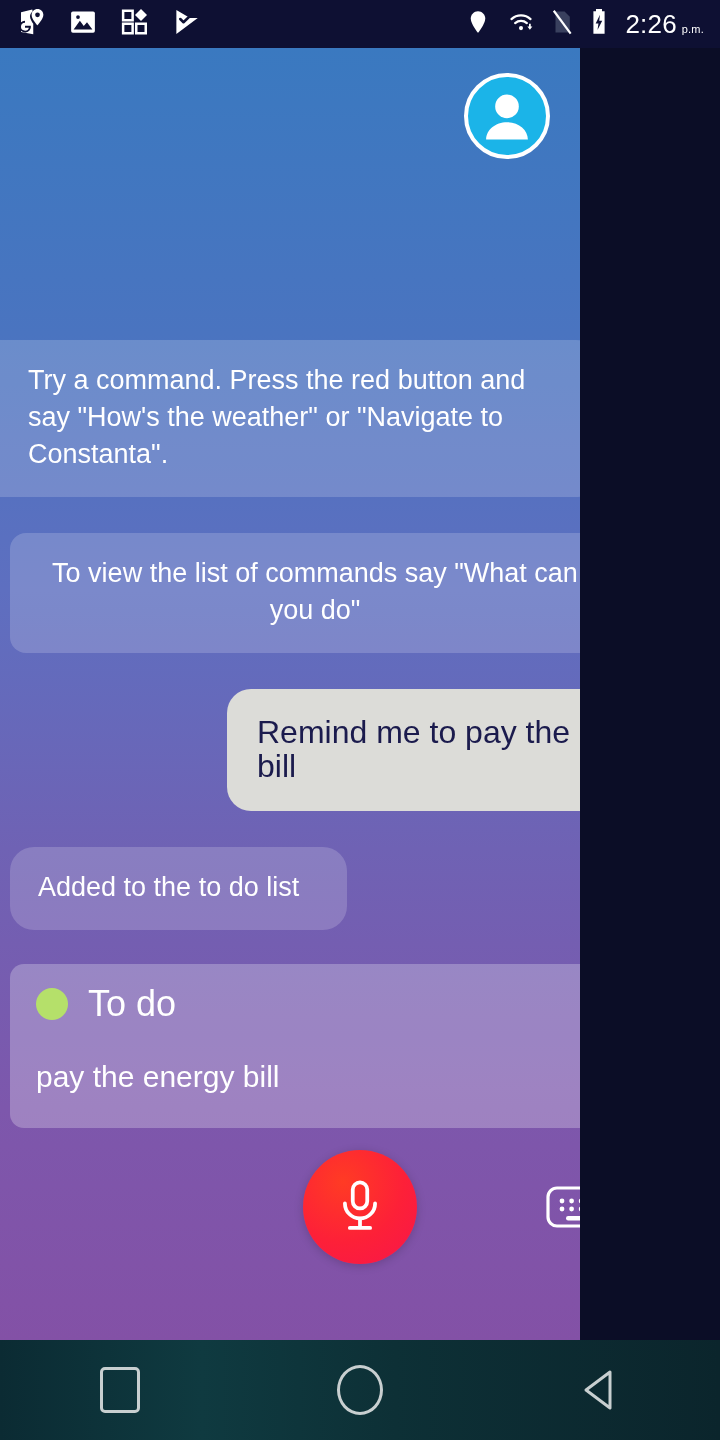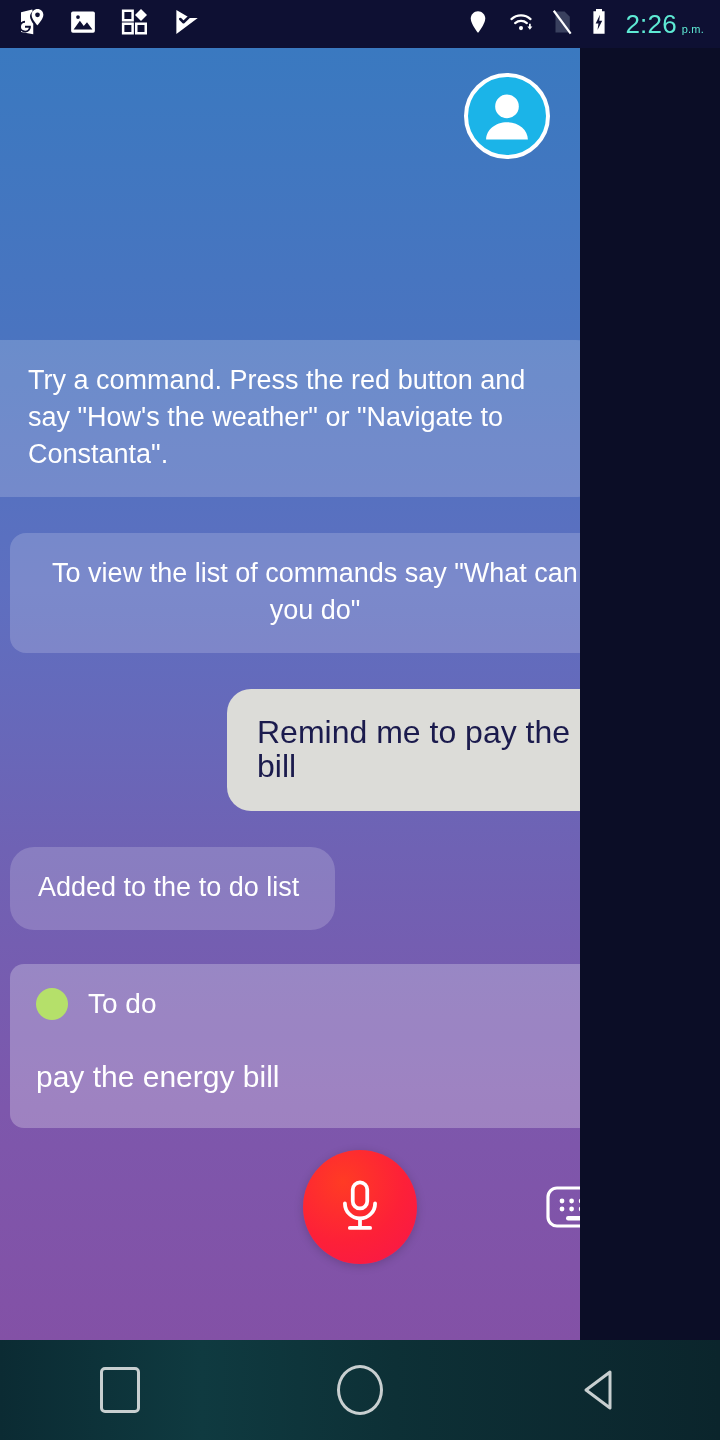--- a/index.html
+++ b/index.html
@@ -14,21 +14,21 @@
   
   .status-bar {
     position:absolute; top:0; left:0; width:720px; height:48px;
     background:#0e1033; display:flex; align-items:center;
     padding:0 16px; z-index:40;
   }
   .status-left { display:flex; align-items:center; gap:22px; }
   .status-right { margin-left:auto; display:flex; align-items:center; gap:16px; }
   .sicon { display:block; }
   .clock {
-    color:#5eead4; font-size:26px; font-weight:500; letter-spacing:.2px;
+    color:#ffffff; font-size:26px; font-weight:500; letter-spacing:.2px;
     display:flex; align-items:baseline; gap:5px;
   }
   .clock .ampm { font-size:11px; font-weight:500; }
 
   
   .canvas {
     position:absolute; top:48px; left:0; width:580px; height:1292px;
     background:linear-gradient(to bottom, #3a79c0 0%, #4a74c0 22%, #5e6fc0 42%, #6f62b4 62%, #7d57ac 82%, #8351a6 100%);
     overflow:hidden;
   }
@@ -55,21 +55,21 @@
     margin-left:-12px; border-radius:0 24px 24px 0;
     padding-left:40px;
   }
   .bot-2 {
     margin-left:10px; margin-top:36px; border-radius:16px;
     padding-left:28px;
     text-align:center;
   }
   .bot-3 {
     margin-left:10px; margin-top:36px; border-radius:24px;
-    padding-left:28px; padding-right:36px;
+    padding-left:28px; padding-right:48px;
   }
   .user-1 {
     margin-top:36px; margin-left:227px; margin-right:-20px;
     border-radius:24px 0 0 24px;
     background:#dcdcd8; color:#1b1b4d;
     padding:26px 34px 28px 30px;
     width:max-content; max-width:520px;
     font-size:32px; line-height:34px;
   }
 
@@ -79,21 +79,21 @@
     background:rgba(255,255,255,0.26);
     border-radius:14px;
     padding:24px 26px 32px 26px;
     color:#ffffff;
   }
   .todo-head { display:flex; align-items:center; }
   .todo-dot {
     width:32px; height:32px; border-radius:50%;
     background:#b5e06a; flex:none;
   }
-  .todo-title { font-size:28px; margin-left:20px; line-height:32px; }
+  .todo-title { font-size:36px; margin-left:20px; line-height:32px; }
   .todo-collapse { margin-left:auto; opacity:.75; }
   .todo-row {
     display:flex; align-items:center; margin-top:38px;
   }
   .todo-text { font-size:30px; line-height:36px; }
   .todo-check {
     margin-left:auto; width:38px; height:38px;
     border:4px solid #ffffff; border-radius:4px; flex:none;
   }
 

